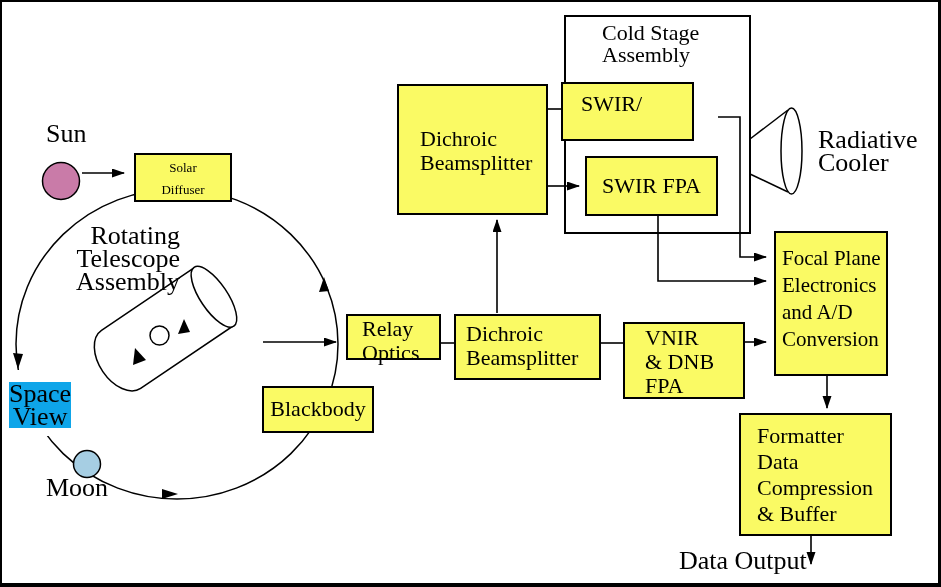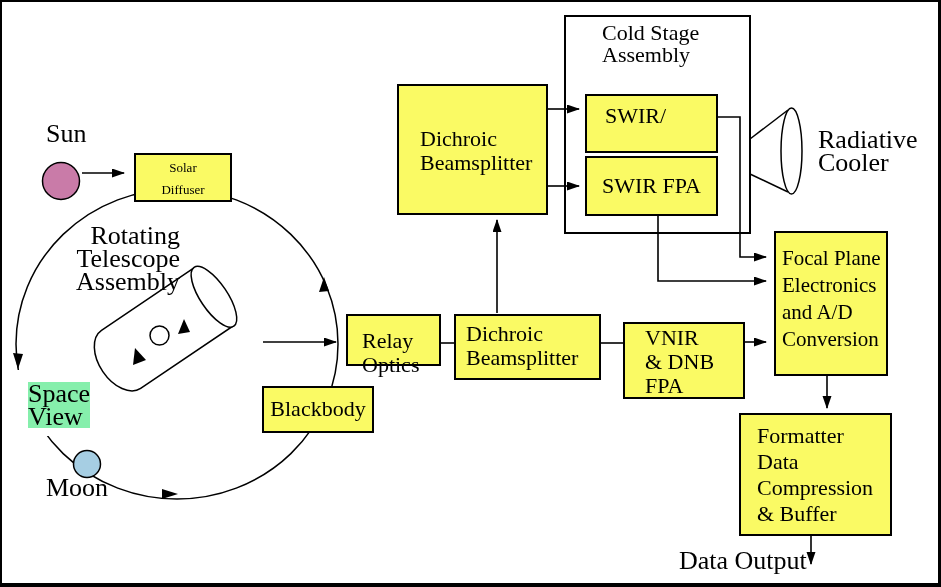--- a/index.html
+++ b/index.html
@@ -71,21 +71,21 @@
   </svg>
 
   <div class="lbl" style="left:44px;top:120px;">Sun</div>
 
   <div class="lbl" style="left:74px;top:222px;text-align:right;">
     <div>Rotating</div>
     <div>Telescope</div>
     <div>Assembly</div>
   </div>
 
-  <div class="lbl" style="left:26px;top:380px;background:#86efac;">
+  <div class="lbl" style="left:7px;top:380px;background:#0ea5e9;text-align:center;">
     <div>Space</div>
     <div>View</div>
   </div>
 
   <div class="lbl" style="left:44px;top:474px;">Moon</div>
 
   <div class="lbl" style="left:816px;top:126px;">
     <div>Radiative</div>
     <div>Cooler</div>
   </div>
@@ -99,36 +99,36 @@
 
   <div class="node ctr" style="left:132px;top:151px;width:98px;height:49px;font-size:13px;line-height:22px;padding-top:2px;">
     <div>Solar</div>
     <div>Diffuser</div>
   </div>
 
   <div class="node ctr" style="left:254px;top:384px;width:112px;height:47px;line-height:42px;margin-left:6px;">
     <div>Blackbody</div>
   </div>
 
-  <div class="node" style="left:344px;top:312px;width:95px;height:52px;padding:13px 0 0 14px;">
+  <div class="node" style="left:344px;top:312px;width:95px;height:46px;padding:1px 0 0 14px;">
     <div>Relay</div>
     <div>Optics</div>
   </div>
 
   <div class="node" style="left:452px;top:312px;width:147px;height:66px;padding:6px 0 0 10px;">
     <div>Dichroic</div>
     <div>Beamsplitter</div>
   </div>
 
   <div class="node" style="left:395px;top:82px;width:151px;height:131px;padding:41px 0 0 21px;">
     <div>Dichroic</div>
     <div>Beamsplitter</div>
   </div>
 
-  <div class="node" style="left:583px;top:80px;width:133px;height:59px;padding:9px 0 0 18px;line-height:22px;margin-top:12px;">
+  <div class="node" style="left:559px;top:80px;width:133px;height:59px;padding:9px 0 0 18px;line-height:22px;">
     <div>SWIR/</div>
   </div>
 
   <div class="node" style="left:583px;top:154px;width:133px;height:60px;padding-left:15px;line-height:56px;">
     <div>SWIR FPA</div>
   </div>
 
   <div class="node" style="left:621px;top:320px;width:122px;height:77px;padding:2px 0 0 20px;">
     <div>VNIR</div>
     <div>&amp; DNB</div>

